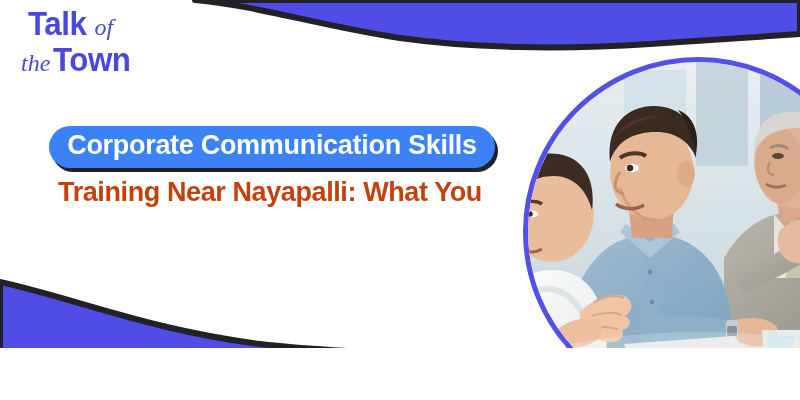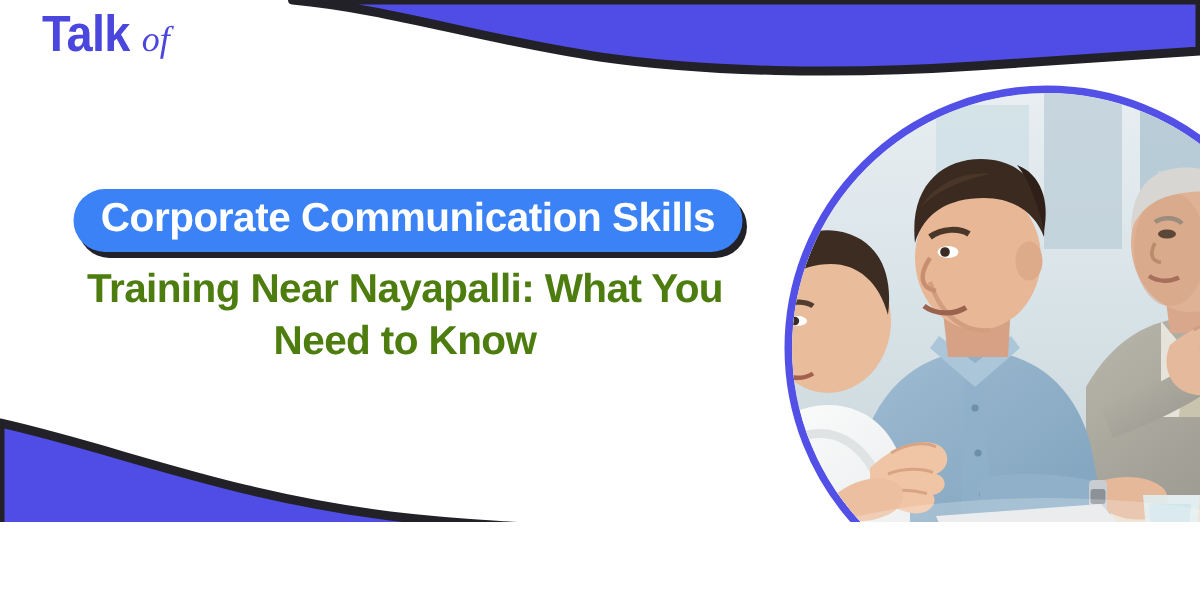--- a/index.html
+++ b/index.html
@@ -98,21 +98,21 @@
     font-size: 27px;
     letter-spacing: -0.3px;
     padding: 4px 18px 6px 18px;
     border-radius: 40px;
     white-space: nowrap;
     line-height: 1.18;
   }
 
   .headline-lines {
     margin-top: 7px;
-    color: #4d7c0f;
+    color: #c2410c;
     font-family: "Liberation Sans", sans-serif;
     font-weight: 700;
     font-size: 27px;
     letter-spacing: -0.4px;
     line-height: 1.32;
   }
   .headline-lines .hl {
     display: block;
     white-space: nowrap;
   }
@@ -147,30 +147,32 @@
 
     <path d="M 195,0 C 260,6 320,26 400,38 C 470,48 560,50 650,44 L 800,34 L 800,0 Z" fill="#504ce6" stroke="#222127" stroke-width="6" stroke-linejoin="round"></path>
 
     <path d="M 0,282 C 80,300 150,330 260,344 C 360,356 470,352 560,366 C 650,379 720,392 800,398 L 800,400 L 0,400 Z" fill="#504ce6" stroke="#222127" stroke-width="6" stroke-linejoin="round"></path>
   </svg>
 
   <div class="logo">
     <span class="logo-line logo-line-1">
       <span class="logo-strong">Talk</span><span class="logo-script">of</span>
     </span>
+    <span class="logo-line logo-line-2">
+      <span class="logo-script">the</span><span class="logo-strong">Town</span>
+    </span>
   </div>
 
   <div class="headline">
     <span class="badge-wrap">
       <span class="badge-shadow"></span>
       <span class="badge">Corporate Communication Skills</span>
     </span>
     <div class="headline-lines">
       <span class="hl">Training Near Nayapalli: What You</span>
-      <span class="hl">Need to Know</span>
     </div>
   </div>
 
   <div class="photo-circle">
     <div class="photo-inner">
       <svg class="photo-svg" viewBox="0 0 340 340" preserveAspectRatio="xMidYMid slice">
         <defs>
           <linearGradient id="wallG" x1="0" y1="0" x2="0" y2="1">
             <stop offset="0%" stop-color="#e8eef1"></stop>
             <stop offset="55%" stop-color="#d8e3e8"></stop>

